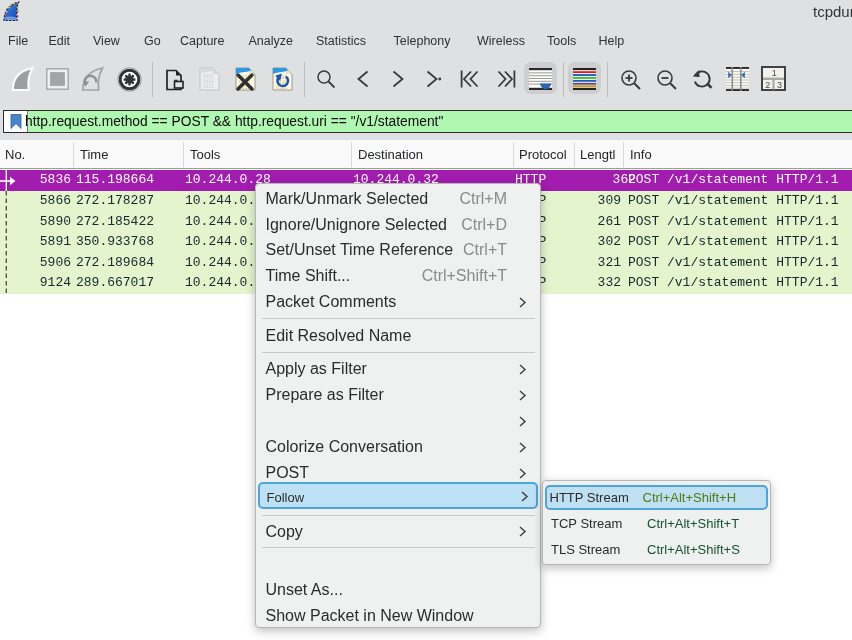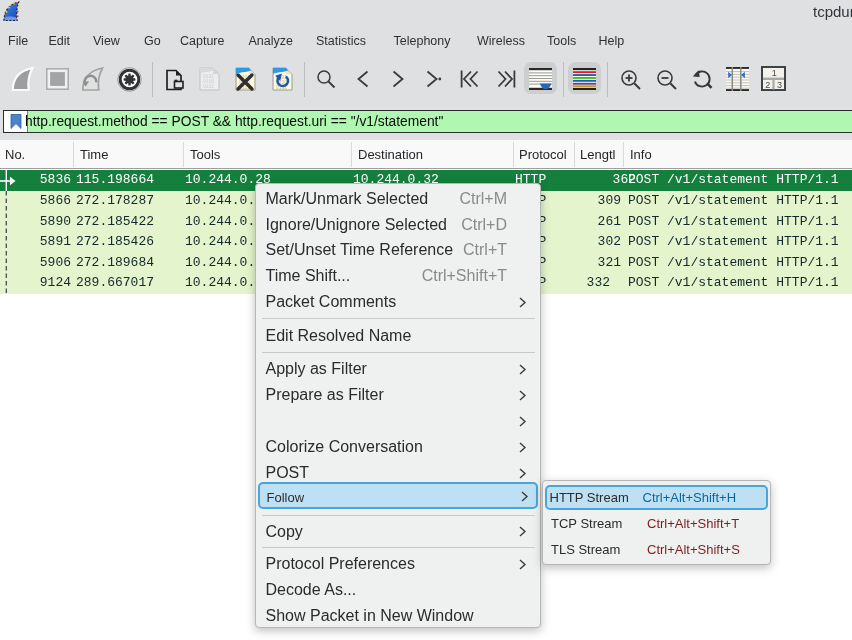--- a/index.html
+++ b/index.html
@@ -5,34 +5,34 @@
  font-family:"Liberation Sans",sans-serif;}
 .abs{position:absolute;}
 #chrome{left:0;top:0;width:852px;height:140px;background:#dfe0e1;}
 #title{top:3px;left:813px;width:200px;font-size:15px;color:#31363b;white-space:nowrap;}
 .mi{top:33.5px;font-size:12.5px;color:#2e3134;}
 #hdr{left:0;top:140px;width:852px;height:29px;background:#f9f9f9;border-bottom:1px solid #9e9e9e;box-sizing:border-box;}
 .hsep{top:142px;width:1px;height:25px;background:#d9d9d9;}
 .htx{top:147px;font-size:13px;color:#232629;}
 #rows{left:0;top:170px;width:852px;font-family:"Liberation Mono",monospace;font-size:13px;}
 .row{position:absolute;left:0;width:852px;height:21px;line-height:20.6px;background:#e4f5cd;color:#14282e;white-space:pre;}
-.row.sel{background:#15803d;color:#fff;}
+.row.sel{background:#a21caf;color:#fff;}
 .cell{position:absolute;top:0;white-space:pre;}
 .ra{text-align:right;}
 #menu{left:255px;top:183px;width:286px;height:445px;background:#eff0f0;border:1px solid #b6b6b6;border-radius:4px;box-shadow:0 3px 10px rgba(0,0,0,.25);box-sizing:border-box;}
 .mitem{position:absolute;left:1px;width:283px;height:25.8px;line-height:25.8px;font-size:16px;color:#2b2b2b;}
 .mlab{position:absolute;left:8.5px;}
 .msc{position:absolute;right:33px;text-align:right;color:#8a8a8a;}
 .marw{position:absolute;right:14px;top:7.5px;}
 .msep{position:absolute;left:6px;width:273px;height:1px;background:#c9c9c9;}
 #follow{position:absolute;left:1.5px;top:297.5px;width:280px;height:27px;background:#bee0f4;border:2px solid #49a5da;border-radius:5px;box-sizing:border-box;line-height:27px;font-size:13px;color:#2b2b2b;}
 #submenu{left:542px;top:479.5px;width:229px;height:85px;background:#eff0f0;border:1px solid #b6b6b6;border-radius:4px;box-shadow:0 3px 10px rgba(0,0,0,.25);box-sizing:border-box;}
 .sitem{position:absolute;left:1px;width:225px;height:26px;line-height:26px;font-size:13px;color:#2b2b2b;}
 .slab{position:absolute;left:7px;}
-.ssc{position:absolute;left:103px;color:#7f1d1d;}
+.ssc{position:absolute;left:103px;color:#14532d;}
 #hl{position:absolute;left:1.5px;top:4px;width:223px;height:25px;background:#bfe0f3;border:2px solid #49a5da;border-radius:5px;box-sizing:border-box;line-height:21px;font-size:13px;color:#2b2b2b;}
 #filter{left:3px;top:110px;width:853px;height:23px;background:#b0f8b1;border:1px solid #2c2c2c;box-sizing:border-box;}
 #bkbox{left:0;top:0;width:23px;height:21px;background:#fff;border-right:1px solid #7c7c7c;}
 #ftext{left:21px;top:2.5px;font-size:13.8px;color:#0a0a0a;white-space:nowrap;}
 .tsep{top:62px;width:1px;height:35px;background:#bdbdbd;}
 .pressed{top:61.5px;width:33px;height:32px;background:#cdced0;border-radius:7px;}
 svg{position:absolute;overflow:visible;}
 </style></head><body>
 <div id="chrome" class="abs"></div>
 <div id="title" class="abs">tcpdump</div>
@@ -299,21 +299,21 @@
   <span class="cell ra" style="left:0;width:71px">5890</span>
   <span class="cell" style="left:76px">272.185422</span>
   <span class="cell" style="left:185px">10.244.0.28</span>
   <span class="cell" style="left:353px">10.244.0.32</span>
   <span class="cell" style="left:515px">HTTP</span>
   <span class="cell ra" style="left:550px;width:71px">261</span>
   <span class="cell" style="left:628px">POST /v1/statement HTTP/1.1</span>
  </div>
  <div class="row" style="top:62.2px;height:20.6px">
   <span class="cell ra" style="left:0;width:71px">5891</span>
-  <span class="cell" style="left:76px">272.185426</span>
+  <span class="cell" style="left:76px">350.933768</span>
   <span class="cell" style="left:185px">10.244.0.28</span>
   <span class="cell" style="left:353px">10.244.0.32</span>
   <span class="cell" style="left:515px">HTTP</span>
   <span class="cell ra" style="left:550px;width:71px">302</span>
   <span class="cell" style="left:628px">POST /v1/statement HTTP/1.1</span>
  </div>
  <div class="row" style="top:82.8px;height:20.6px">
   <span class="cell ra" style="left:0;width:71px">5906</span>
   <span class="cell" style="left:76px">272.189684</span>
   <span class="cell" style="left:185px">10.244.0.28</span>
@@ -321,21 +321,21 @@
   <span class="cell" style="left:515px">HTTP</span>
   <span class="cell ra" style="left:550px;width:71px">321</span>
   <span class="cell" style="left:628px">POST /v1/statement HTTP/1.1</span>
  </div>
  <div class="row" style="top:103.4px;height:20.6px">
   <span class="cell ra" style="left:0;width:71px">9124</span>
   <span class="cell" style="left:76px">289.667017</span>
   <span class="cell" style="left:185px">10.244.0.28</span>
   <span class="cell" style="left:353px">10.244.0.32</span>
   <span class="cell" style="left:515px">HTTP</span>
-  <span class="cell ra" style="left:539px;width:71px">332</span>
+  <span class="cell ra" style="left:550px;width:71px">332</span>
   <span class="cell" style="left:628px">POST /v1/statement HTTP/1.1</span>
  </div>
 </div>
 
 <svg class="abs" style="left:0;top:170px" width="24" height="22" viewBox="0 0 24 22">
  <line x1="6.3" y1="0" x2="6.3" y2="21" stroke="#fff" stroke-width="1.4"></line>
  <line x1="0" y1="11" x2="12" y2="11" stroke="#fff" stroke-width="1.6"></line>
  <path d="M10,6.8 L15.5,11 L10,15.2 Z" fill="#fff"></path>
 </svg>
 <svg class="abs" style="left:0;top:191px" width="10" height="105" viewBox="0 0 10 105">
@@ -406,38 +406,32 @@
       </svg>
     </div>
  <div class="msep" style="top:330.5px"></div>
  <div class="mitem" style="top:334.9px">
       <span class="mlab">Copy</span>
   <svg class="marw" width="7" height="11" viewBox="0 0 7 11">
         <path d="M1,1 L6,5.5 L1,10" fill="none" stroke="#3c3c3c" stroke-width="1.4"></path>
       </svg>
     </div>
  <div class="msep" style="top:363.2px"></div>
- <div class="mitem" style="top:367.4px">
-      <span class="mlab">Protocol Preferences</span>
-  <svg class="marw" width="7" height="11" viewBox="0 0 7 11">
-        <path d="M1,1 L6,5.5 L1,10" fill="none" stroke="#3c3c3c" stroke-width="1.4"></path>
-      </svg>
-    </div>
  <div class="mitem" style="top:393.3px">
-      <span class="mlab">Decode As...</span>
+      <span class="mlab">Unset As...</span>
     </div>
  <div class="mitem" style="top:419.2px">
       <span class="mlab">Show Packet in New Window</span>
     </div>
 </div>
 
 <div id="submenu" class="abs">
  <div id="hl">
       <span class="slab" style="left:3px">HTTP Stream</span>
-      <span class="ssc" style="left:96px;color:#0369a1">Ctrl+Alt+Shift+H</span>
+      <span class="ssc" style="left:96px;color:#4d7c0f">Ctrl+Alt+Shift+H</span>
     </div>
  <div class="sitem" style="top:30px">
       <span class="slab">TCP Stream</span>
       <span class="ssc">Ctrl+Alt+Shift+T</span>
     </div>
  <div class="sitem" style="top:56px">
       <span class="slab">TLS Stream</span>
       <span class="ssc">Ctrl+Alt+Shift+S</span>
     </div>
 </div>

